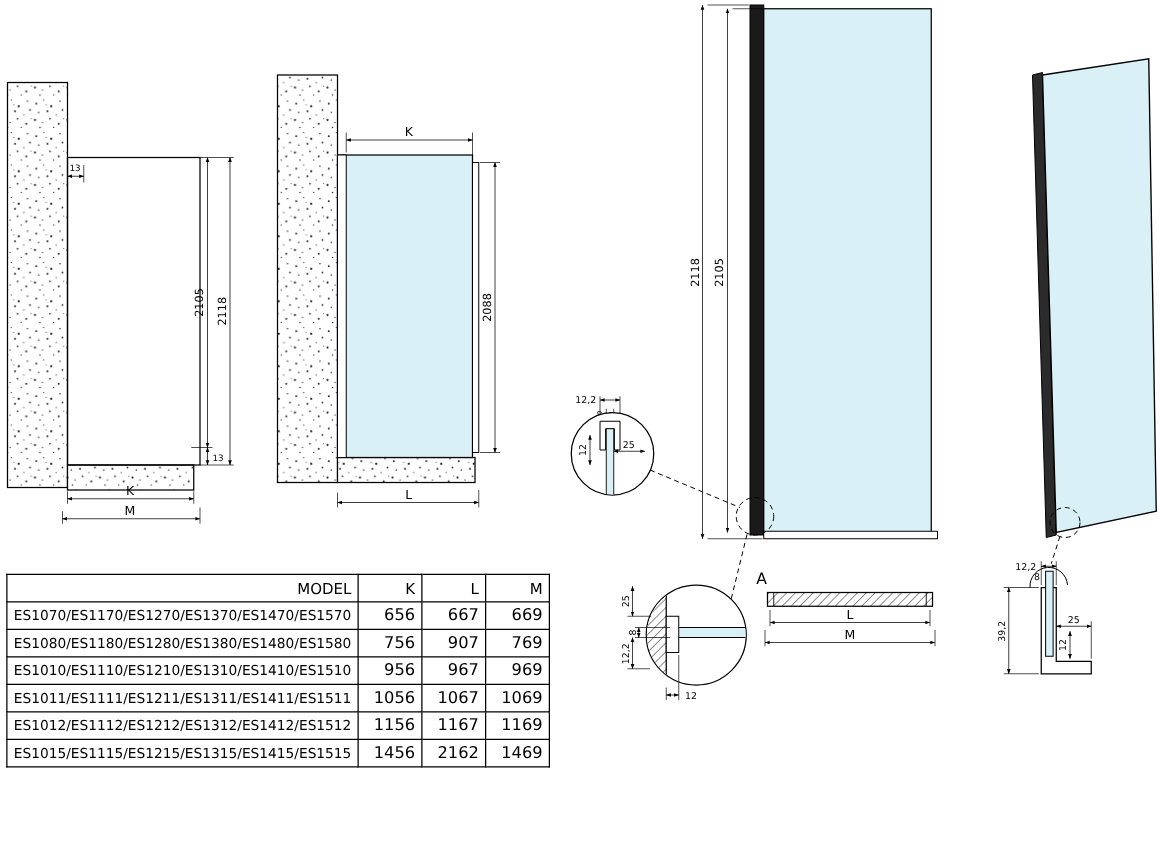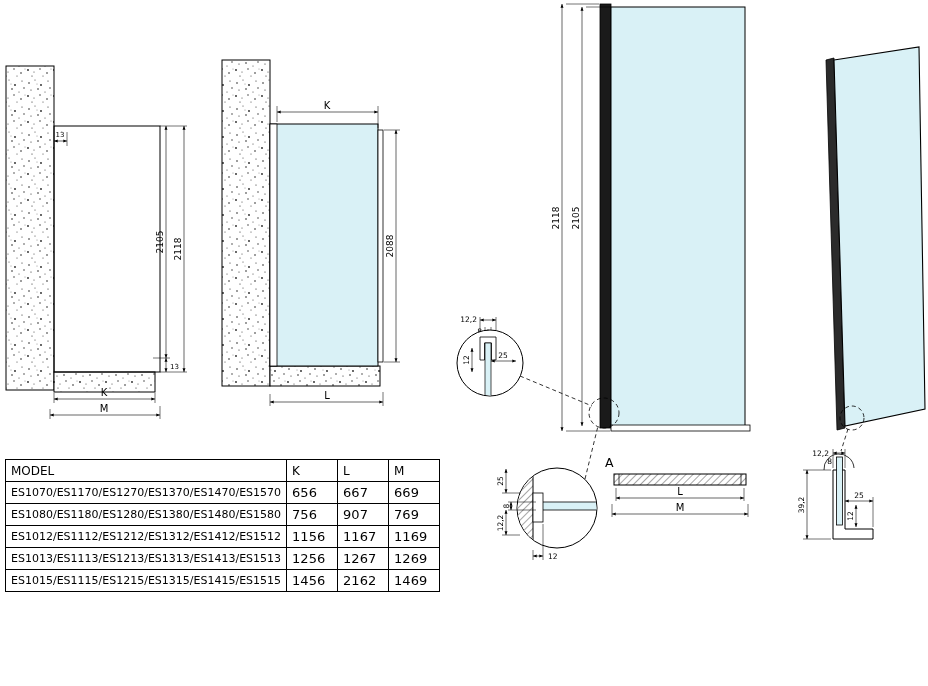--- a/index.html
+++ b/index.html
@@ -23,23 +23,23 @@
   .t75 { font-size:7.5px; }
   .t9  { font-size:9px; }
   .t10 { font-size:10px; }
   .t12 { font-size:12.5px; }
   .mid { text-anchor:middle; }
   .end { text-anchor:end; }
 
   
   #model-table { position:absolute; left:5px; top:459px; border-collapse:collapse; background:#fff; table-layout:fixed; }
   #model-table th, #model-table td { border:1px solid #000; height:22px; padding:0 5px; font-weight:normal; }
-  #model-table th { font-size:12px; text-align:left; }
+  #model-table th { font-size:12px; text-align:right; }
   td.model { width:270px; font-size:11px; text-align:center; white-space:nowrap; overflow:hidden; }
-  td.num   { width:51px; font-size:13px; text-align:left; }
+  td.num   { width:51px; font-size:13px; text-align:right; }
   th.model { width:270px; }
   th.num   { width:51px; }
 </style>
 </head>
 <body>
 
 <div id="canvas">
 
 <svg id="drawing-svg" width="928" height="686" viewBox="0 0 928 686" xmlns="http://www.w3.org/2000/svg">
   <defs>
@@ -303,32 +303,38 @@
       <td class="num">667</td>
       <td class="num">669</td>
     </tr>
     <tr>
       <td class="model">ES1080/ES1180/ES1280/ES1380/ES1480/ES1580</td>
       <td class="num">756</td>
       <td class="num">907</td>
       <td class="num">769</td>
     </tr>
     <tr>
+      <td class="model">ES1010/ES1110/ES1210/ES1310/ES1410/ES1510</td>
+      <td class="num">956</td>
+      <td class="num">967</td>
+      <td class="num">969</td>
+    </tr>
+    <tr>
+      <td class="model">ES1011/ES1111/ES1211/ES1311/ES1411/ES1511</td>
+      <td class="num">1056</td>
+      <td class="num">1067</td>
+      <td class="num">1069</td>
+    </tr>
+    <tr>
       <td class="model">ES1012/ES1112/ES1212/ES1312/ES1412/ES1512</td>
       <td class="num">1156</td>
       <td class="num">1167</td>
       <td class="num">1169</td>
     </tr>
     <tr>
-      <td class="model">ES1013/ES1113/ES1213/ES1313/ES1413/ES1513</td>
-      <td class="num">1256</td>
-      <td class="num">1267</td>
-      <td class="num">1269</td>
-    </tr>
-    <tr>
       <td class="model">ES1015/ES1115/ES1215/ES1315/ES1415/ES1515</td>
       <td class="num">1456</td>
       <td class="num">2162</td>
       <td class="num">1469</td>
     </tr>
   </tbody>
 </table>
 
 </div>
 

